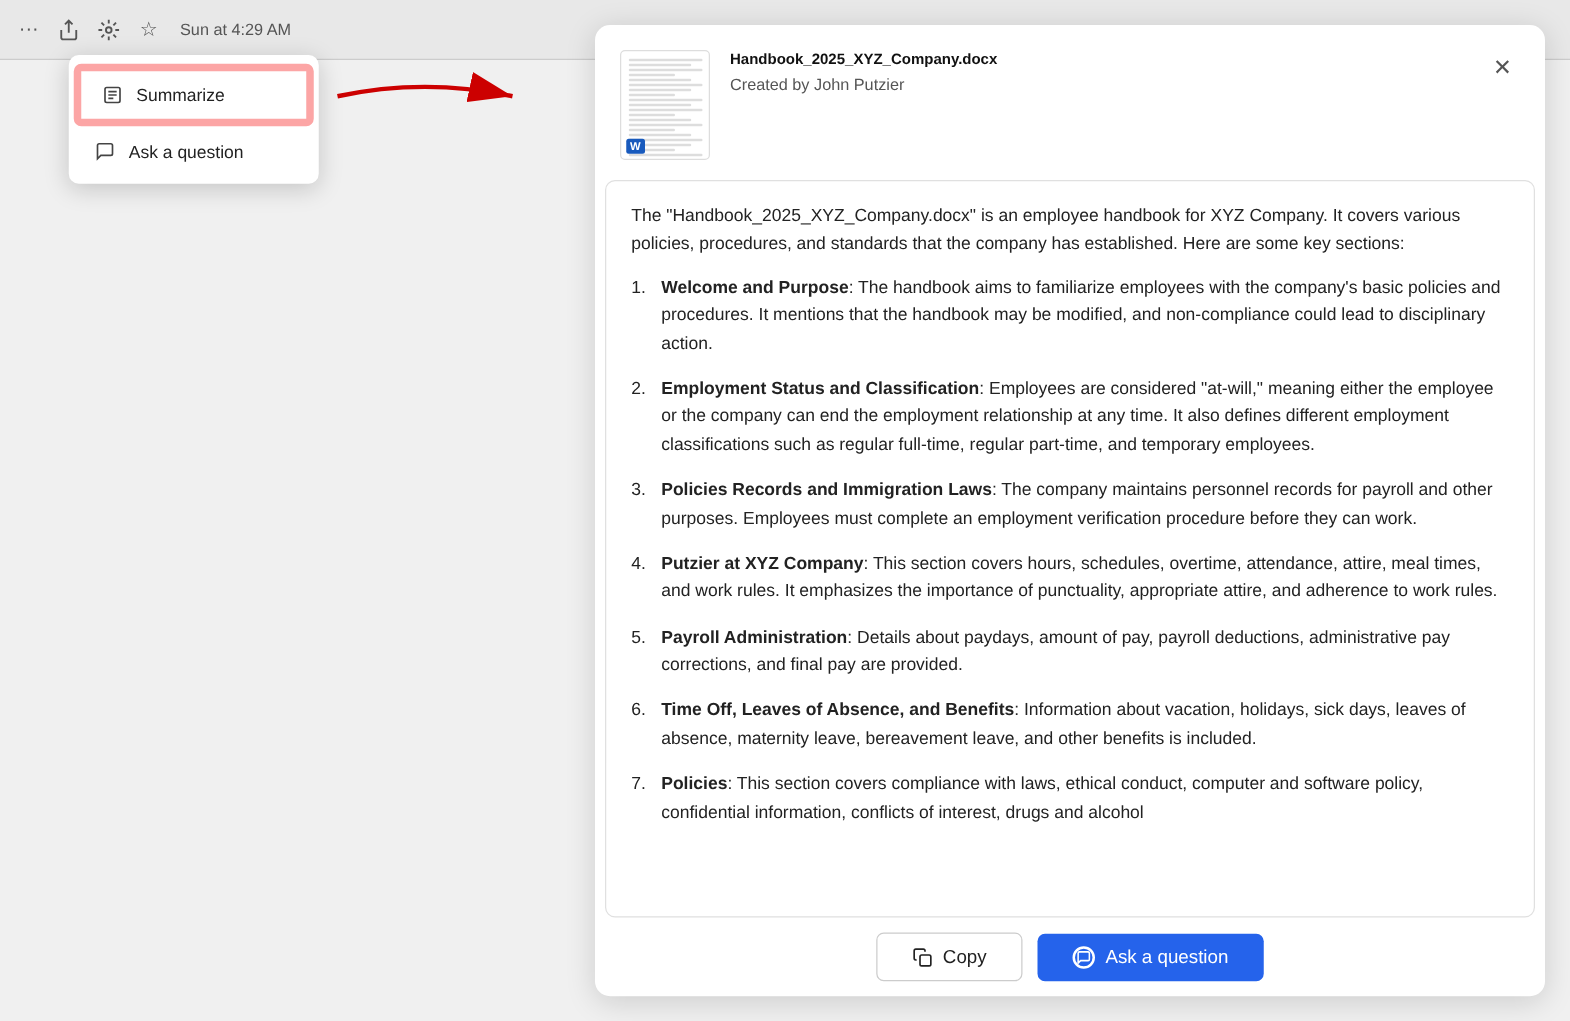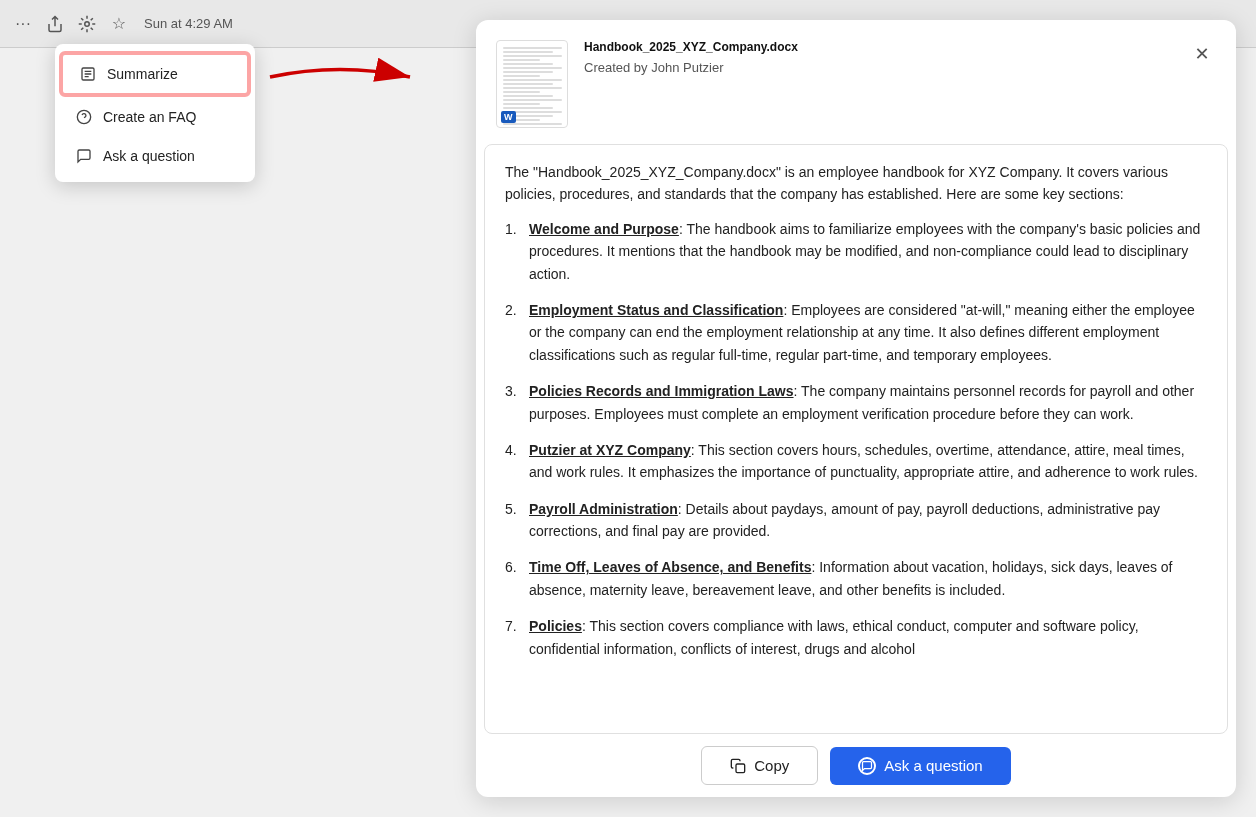--- a/index.html
+++ b/index.html
@@ -75,21 +75,21 @@
       gap: 10px;
       padding: 10px 16px;
       font-size: 14px;
       color: #222;
       cursor: pointer;
       border-radius: 4px;
       margin: 1px 4px;
     }
 
     .dropdown-item.active {
-      border: 4px solid #fca5a5;
+      border: 6px solid #fca5a5;
       border-radius: 6px;
       font-weight: 500;
     }
 
     .dropdown-item-icon {
       width: 18px;
       height: 18px;
       display: flex;
       align-items: center;
       justify-content: center;
@@ -244,21 +244,20 @@
     }
 
     .summary-list li .list-number {
       position: absolute;
       left: 0;
       font-weight: normal;
     }
 
     .summary-list li strong {
       font-weight: 700;
-      text-decoration: underline;
     }
 
     
     .panel-footer {
       display: flex;
       align-items: center;
       justify-content: center;
       gap: 12px;
       padding: 12px 20px;
       flex-shrink: 0;
@@ -329,29 +328,20 @@
 
   <div class="dropdown-menu">
     <div class="dropdown-item active">
       <span class="dropdown-item-icon">
         <svg width="16" height="16" viewBox="0 0 24 24" fill="none" stroke="currentColor" stroke-width="2">
           <rect x="3" y="3" width="18" height="18" rx="2"></rect>
           <path d="M7 8h10M7 12h10M7 16h6"></path>
         </svg>
       </span>
       <span>Summarize</span>
-    </div>
-    <div class="dropdown-item">
-      <span class="dropdown-item-icon">
-        <svg width="16" height="16" viewBox="0 0 24 24" fill="none" stroke="currentColor" stroke-width="2">
-          <circle cx="12" cy="12" r="10"></circle>
-          <path d="M9.09 9a3 3 0 015.83 1c0 2-3 3-3 3M12 17h.01"></path>
-        </svg>
-      </span>
-      <span>Create an FAQ</span>
     </div>
     <div class="dropdown-item">
       <span class="dropdown-item-icon">
         <svg width="16" height="16" viewBox="0 0 24 24" fill="none" stroke="currentColor" stroke-width="2">
           <path d="M21 15a2 2 0 01-2 2H7l-4 4V5a2 2 0 012-2h14a2 2 0 012 2z"></path>
         </svg>
       </span>
       <span>Ask a question</span>
     </div>
   </div>

